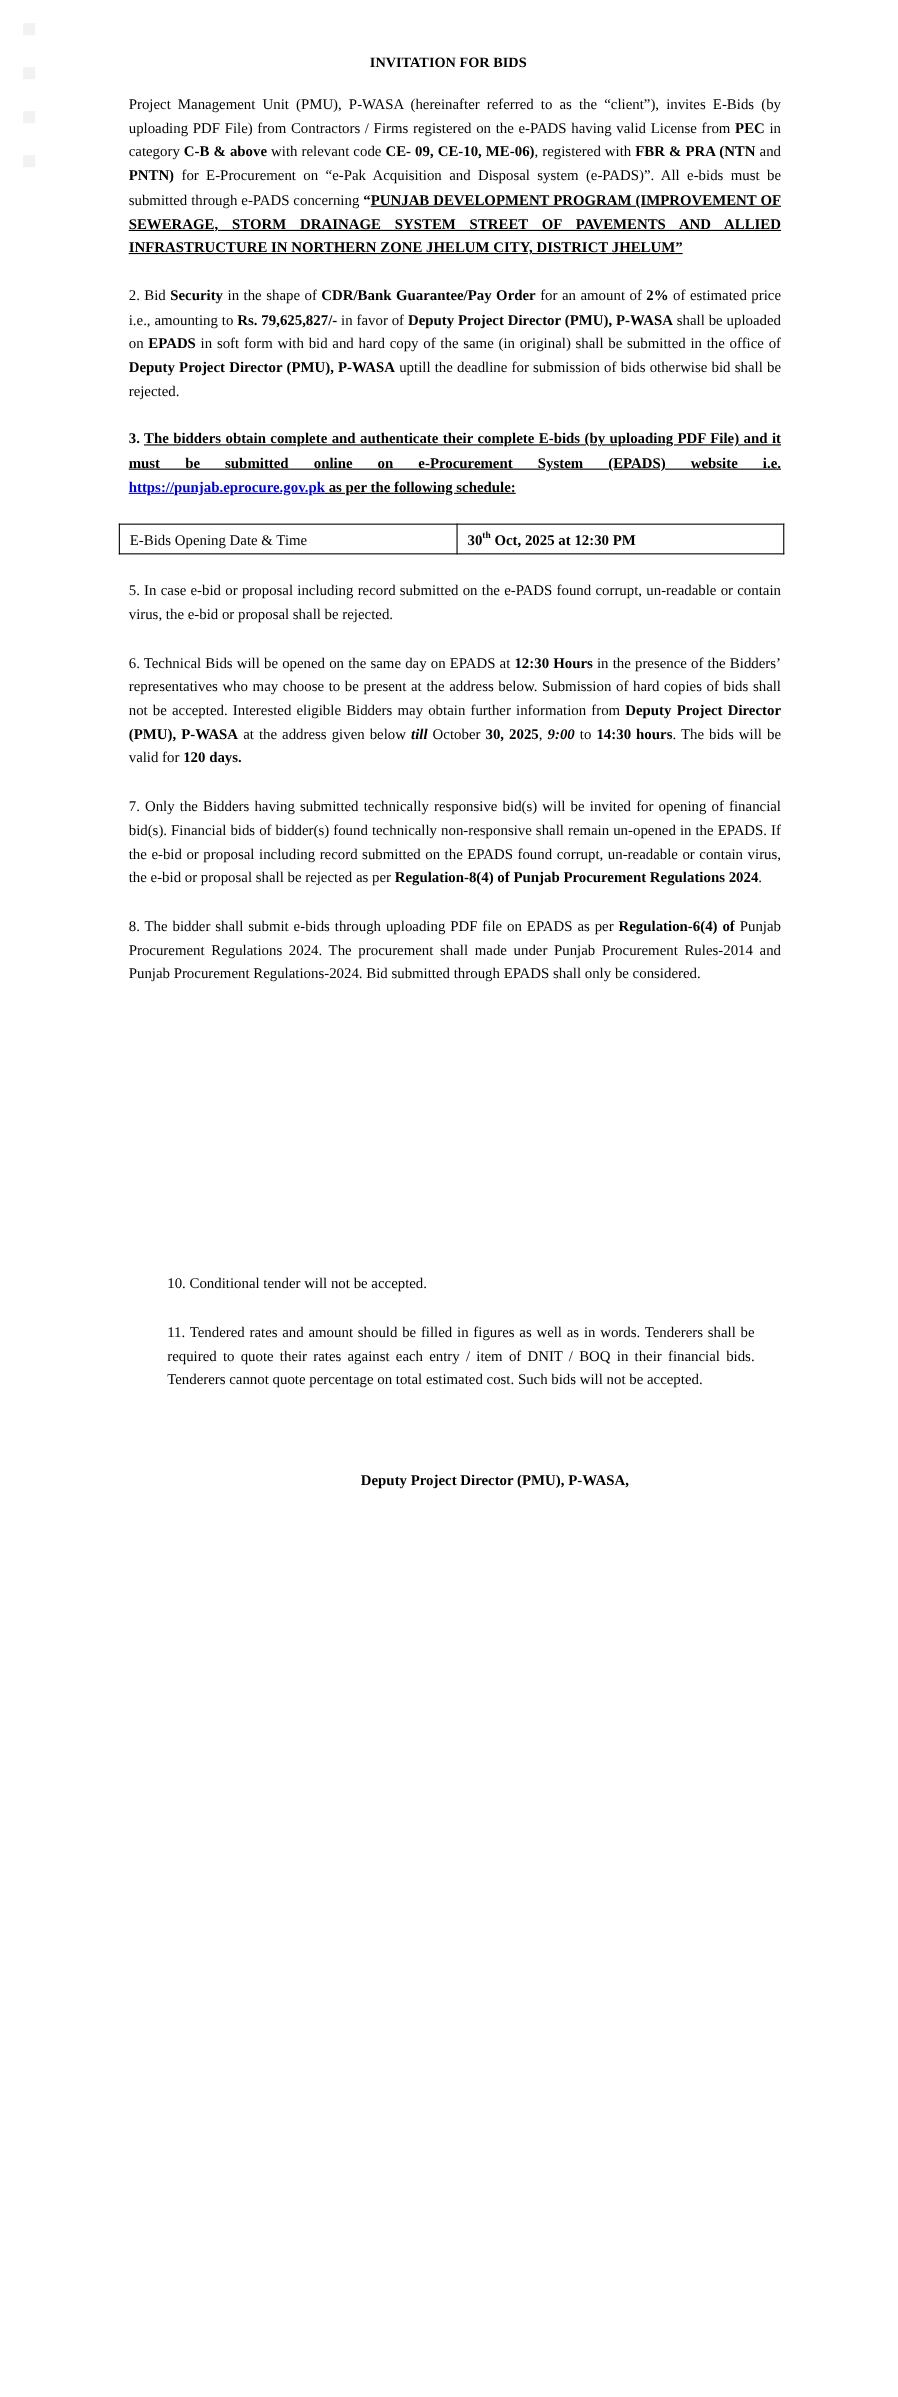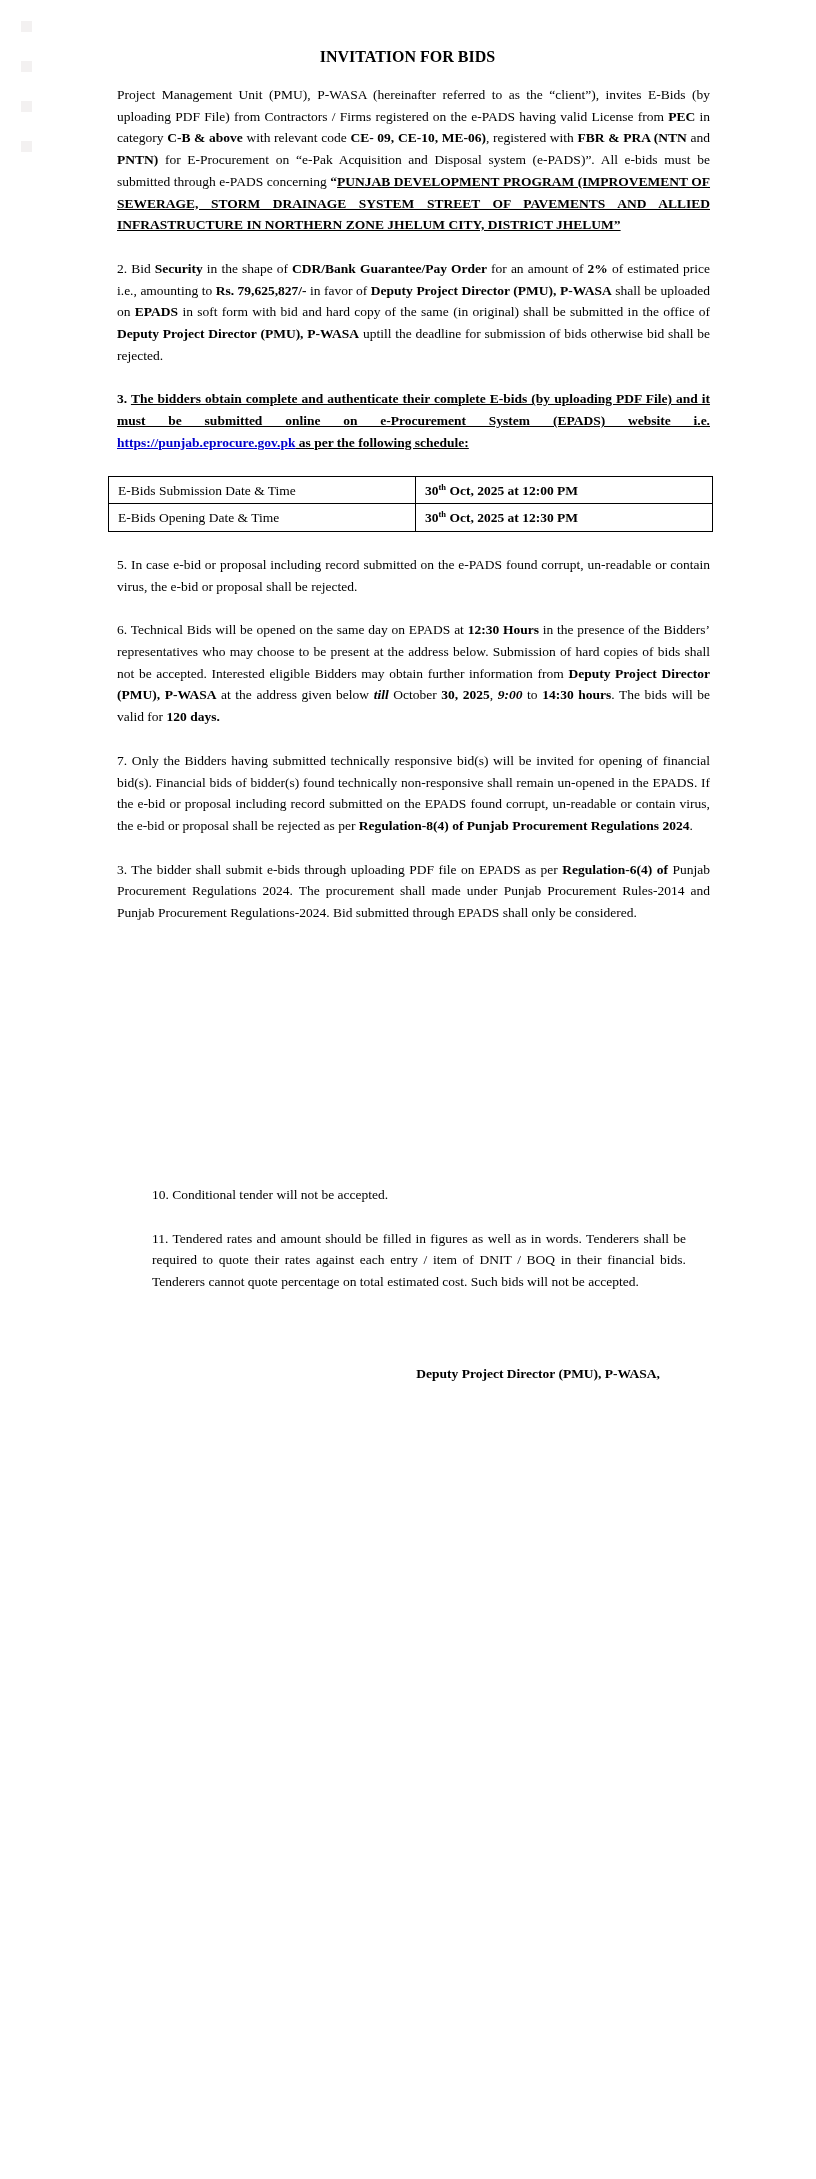--- a/index.html
+++ b/index.html
@@ -12,21 +12,21 @@
     padding: 46px 106px 0 105px;
     background: #ffffff;
     font-family: "Liberation Serif", serif;
     font-size: 13.5px;
     color: #000000;
     overflow: hidden;
   }
   .doc-title {
     text-align: center;
     font-weight: bold;
-    font-size: 16px;
+    font-size: 13px;
     line-height: 22px;
     margin: 0 0 16px 0;
   }
   p.para {
     margin: 0 0 22px 12px;
     line-height: 21.7px;
     text-align: justify;
   }
   .b { font-weight: bold; }
   .i { font-style: italic; }
@@ -52,21 +52,21 @@
   td.sched-value { font-weight: bold; }
   .indent-block p.para {
     margin-left: 47px;
     margin-right: 24px;
   }
   .gap-1 { height: 238px; }
   .gap-2 { height: 48px; }
   .signature {
     width: 332px;
     margin-left: 223px;
-    text-align: right;
+    text-align: left;
     font-weight: bold;
     line-height: 21.5px;
   }
   .artifact {
     position: absolute;
     left: 21px;
     width: 11px;
     height: 11px;
     background: #f3f1f1;
   }
@@ -85,37 +85,33 @@
 
   <p class="para"><span>Project Management Unit (PMU), P-WASA (hereinafter referred to as the “client”), invites E-Bids (by uploading PDF File) from Contractors / Firms registered on the e-PADS having valid License from </span><span class="b">PEC</span><span> in category </span><span class="b">C-B &amp; above</span><span> with relevant code </span><span class="b">CE- 09, CE-10, ME-06)</span><span>, registered with </span><span class="b">FBR &amp; PRA (NTN</span><span> and </span><span class="b">PNTN)</span><span> for E-Procurement on “e-Pak Acquisition and Disposal system (e-PADS)”. All e-bids must be submitted through e-PADS concerning </span><span class="b">“</span><span class="b u">PUNJAB DEVELOPMENT PROGRAM (IMPROVEMENT OF SEWERAGE, STORM DRAINAGE SYSTEM STREET OF PAVEMENTS AND ALLIED INFRASTRUCTURE IN NORTHERN ZONE JHELUM CITY, DISTRICT JHELUM”</span></p>
 
   <p class="para"><span>2. Bid </span><span class="b">Security</span><span> in the shape of </span><span class="b">CDR/Bank Guarantee/Pay Order</span><span> for an amount of </span><span class="b">2%</span><span> of estimated price i.e., amounting to </span><span class="b">Rs. 79,625,827/-</span><span> in favor of </span><span class="b">Deputy Project Director (PMU), P-WASA</span><span> shall be uploaded on </span><span class="b">EPADS</span><span> in soft form with bid and hard copy of the same (in original) shall be submitted in the office of </span><span class="b">Deputy Project Director (PMU), P-WASA</span><span> uptill the deadline for submission of bids otherwise bid shall be rejected.</span></p>
 
   <p class="para"><span class="b">3. </span><span class="b u">The bidders obtain complete and authenticate their complete E-bids (by uploading PDF File) and it must be submitted online on e-Procurement System (EPADS) website i.e. </span><a href="#" class="link b">https://punjab.eprocure.gov.pk</a><span class="b u"> as per the following schedule:</span></p>
 
   <table class="schedule">
     <tbody>
       <tr>
-        <td class="sched-label">E-Bids Submission Date &amp; Time</td>
-        <td class="sched-value"><span class="b">30</span><sup class="b">th</sup><span class="b"> Oct, 2025 at 12:00 PM</span></td>
-      </tr>
-      <tr>
         <td class="sched-label">E-Bids Opening Date &amp; Time</td>
         <td class="sched-value"><span class="b">30</span><sup class="b">th</sup><span class="b"> Oct, 2025 at 12:30 PM</span></td>
       </tr>
     </tbody>
   </table>
 
   <p class="para"><span>5. In case e-bid or proposal including record submitted on the e-PADS found corrupt, un-readable or contain virus, the e-bid or proposal shall be rejected.</span></p>
 
   <p class="para"><span>6. Technical Bids will be opened on the same day on EPADS at </span><span class="b">12:30 Hours</span><span> in the presence of the Bidders’ representatives who may choose to be present at the address below. Submission of hard copies of bids shall not be accepted. Interested eligible Bidders may obtain further information from </span><span class="b">Deputy Project Director (PMU), P-WASA</span><span> at the address given below </span><span class="b i">till</span><span> October </span><span class="b">30, 2025</span><span>, </span><span class="b i">9:00</span><span> to </span><span class="b">14:30 hours</span><span>. The bids will be valid for </span><span class="b">120 days.</span></p>
 
   <p class="para"><span>7. Only the Bidders having submitted technically responsive bid(s) will be invited for opening of financial bid(s). Financial bids of bidder(s) found technically non-responsive shall remain un-opened in the EPADS. If the e-bid or proposal including record submitted on the EPADS found corrupt, un-readable or contain virus, the e-bid or proposal shall be rejected as per </span><span class="b">Regulation-8(4) of Punjab Procurement Regulations 2024</span><span>.</span></p>
 
-  <p class="para"><span>3. The bidder shall submit e-bids through uploading PDF file on EPADS as per </span><span class="b">Regulation-6(4) of</span><span> Punjab Procurement Regulations 2024. The procurement shall made under Punjab Procurement Rules-2014 and Punjab Procurement Regulations-2024. Bid submitted through EPADS shall only be considered.</span></p>
+  <p class="para"><span>8. The bidder shall submit e-bids through uploading PDF file on EPADS as per </span><span class="b">Regulation-6(4) of</span><span> Punjab Procurement Regulations 2024. The procurement shall made under Punjab Procurement Rules-2014 and Punjab Procurement Regulations-2024. Bid submitted through EPADS shall only be considered.</span></p>
 
 
   <div class="gap-1"></div>
 
   <div class="indent-block">
     <p class="para"><span>10. Conditional tender will not be accepted.</span></p>
     <p class="para"><span>11. Tendered rates and amount should be filled in figures as well as in words. Tenderers shall be required to quote their rates against each entry / item of DNIT / BOQ in their financial bids. Tenderers cannot quote percentage on total estimated cost. Such bids will not be accepted.</span></p>
   </div>
 
   <div class="gap-2"></div>

